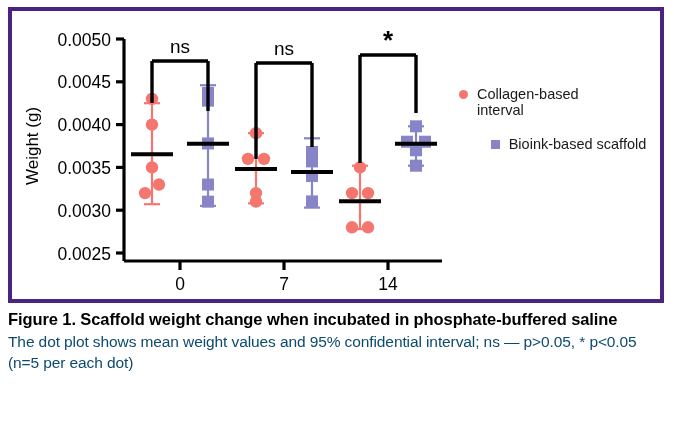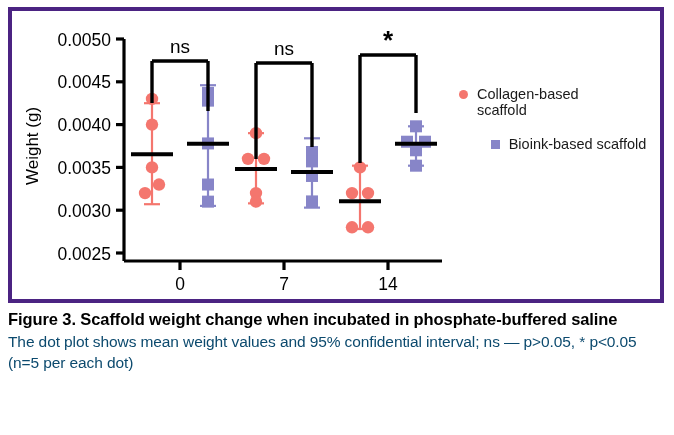--- a/index.html
+++ b/index.html
@@ -199,27 +199,27 @@
             <line x1="348" y1="44" x2="348" y2="152" stroke="#000" stroke-width="3.4"></line>
             <line x1="404" y1="44" x2="404" y2="102" stroke="#000" stroke-width="3.4"></line>
             <text x="376" y="38" fill="#000" font-family="&quot;Liberation Sans&quot;, sans-serif" text-anchor="middle" font-size="26" font-weight="bold">*</text>
           </g>
         </svg>
     </div>
 
     <div class="legend-entry" id="legend-0" style="left:447px; top:75px; width:175px;">
       <div class="legend-marker circle" id="legend-marker-0" style="background: rgb(244, 118, 110);"></div>
       <div class="legend-label" id="legend-label-0">Collagen-based
-scaffold</div>
+interval</div>
     </div>
 
     <div class="legend-entry" id="legend-1" style="left:459px; top:125px; width:195px;justify-content:center;">
       <div class="legend-marker square" id="legend-marker-1" style="background: rgb(135, 133, 200);"></div>
       <div class="legend-label" id="legend-label-1">Bioink-based scaffold</div>
     </div>
   </div>
 
   <div id="caption">
-    <p id="caption-title">Figure 3. Scaffold weight change when incubated in phosphate-buffered saline</p>
+    <p id="caption-title">Figure 1. Scaffold weight change when incubated in phosphate-buffered saline</p>
     <p id="caption-body">The dot plot shows mean weight values and 95% confidential interval; ns — p&gt;0.05, * p&lt;0.05 (n=5 per each dot)</p>
   </div>
 
 </div>
 
 </body></html>

